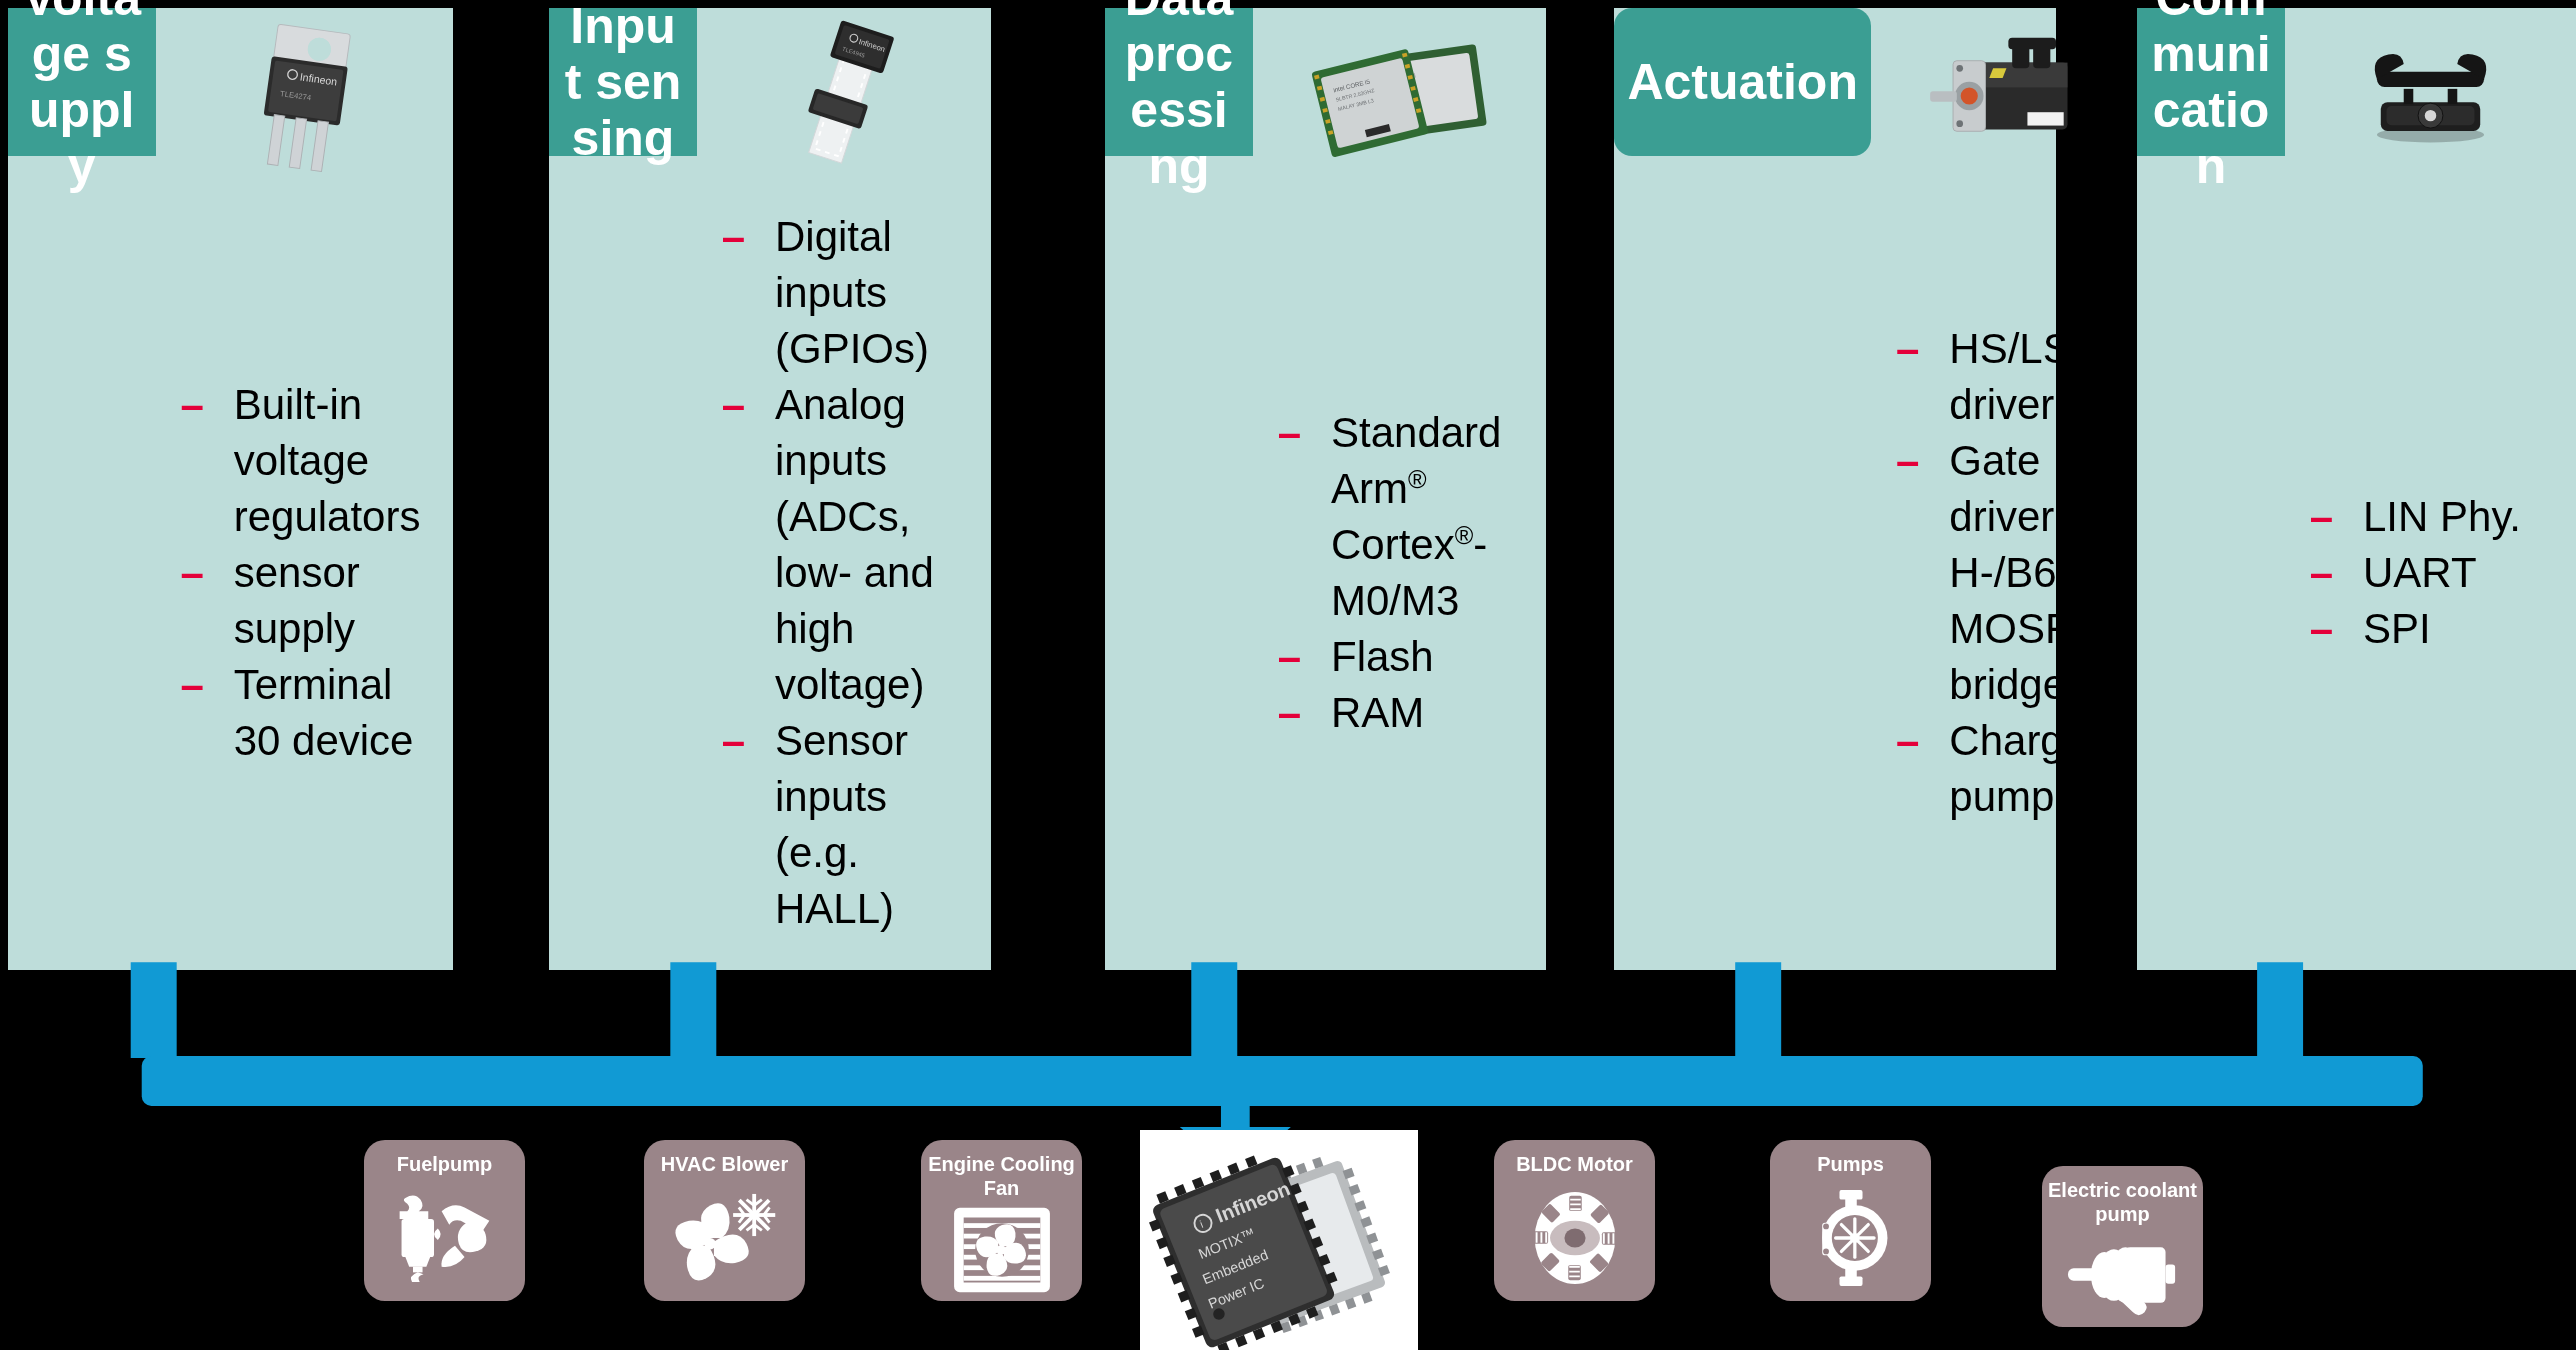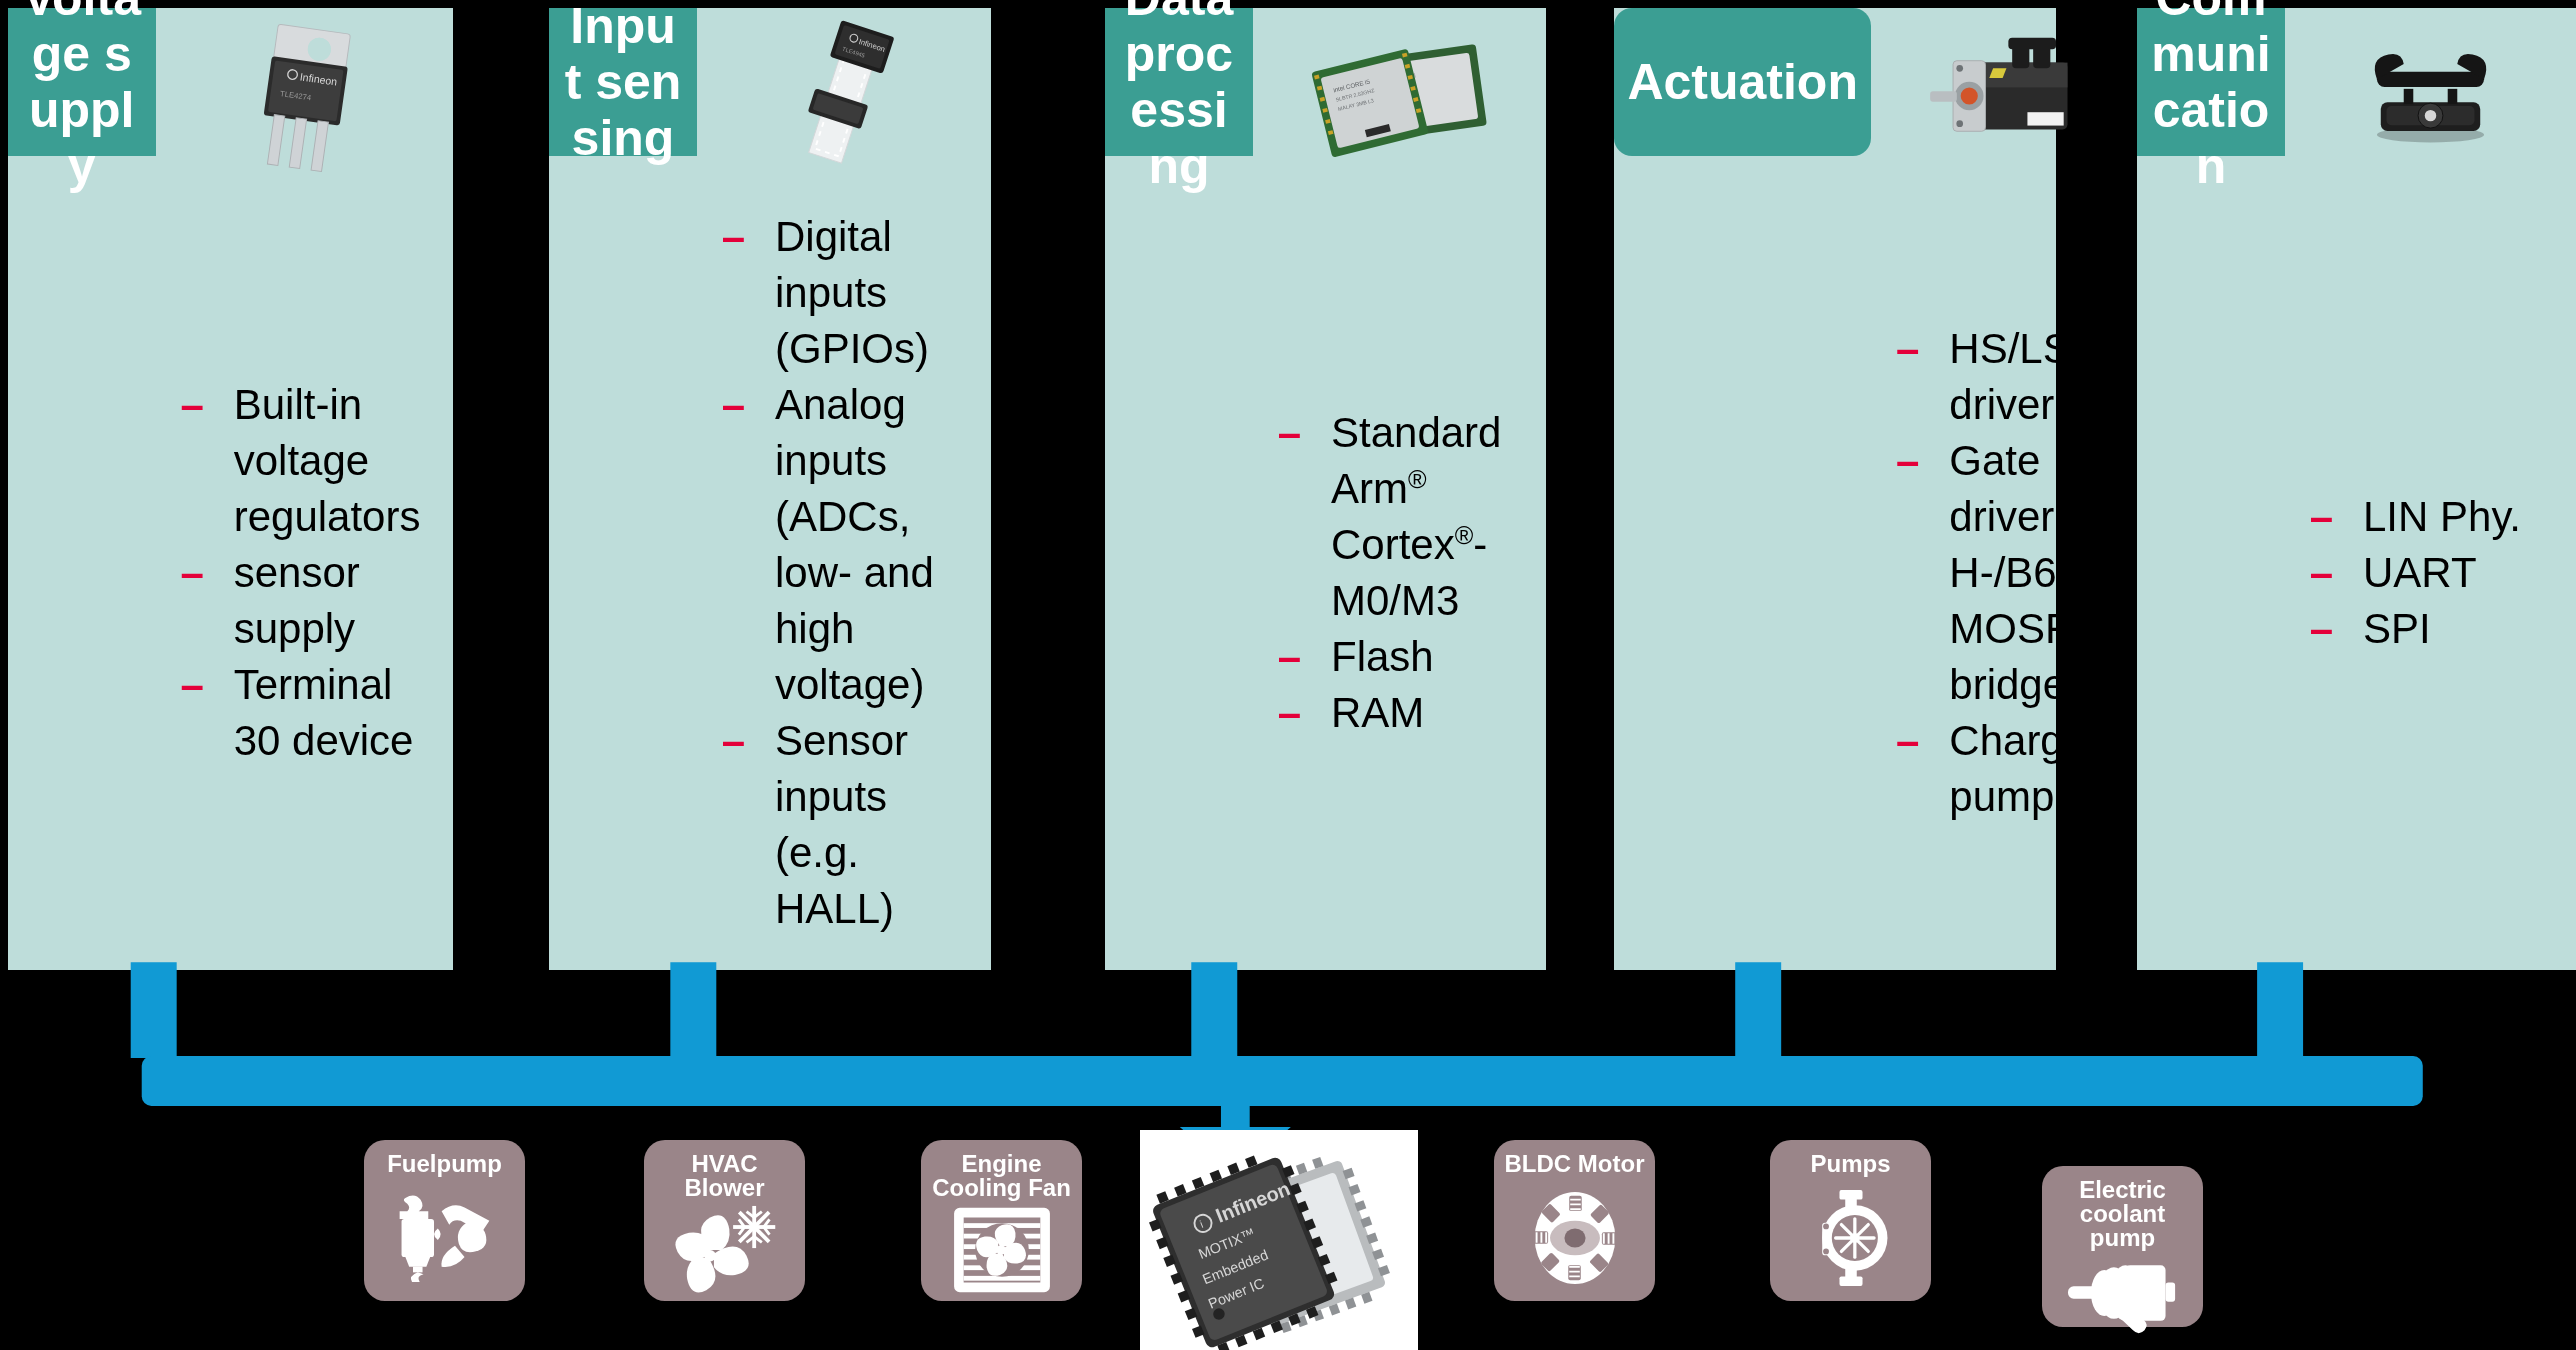--- a/index.html
+++ b/index.html
@@ -116,21 +116,21 @@
     background: #9A8589;
     border-radius: 21px;
     display: flex;
     flex-direction: column;
     align-items: center;
     color: #FFFFFF;
     box-sizing: border-box;
     padding-top: 11.5px;
   }
   .app-label {
-    font-size: 24px;
+    font-size: 20px;
     line-height: 24px;
     font-weight: bold;
     text-align: center;
     padding: 0 5.7px;
   }
   .app-icon {
     flex: 1 1 auto;
     display: flex;
     align-items: center;
     justify-content: center;

